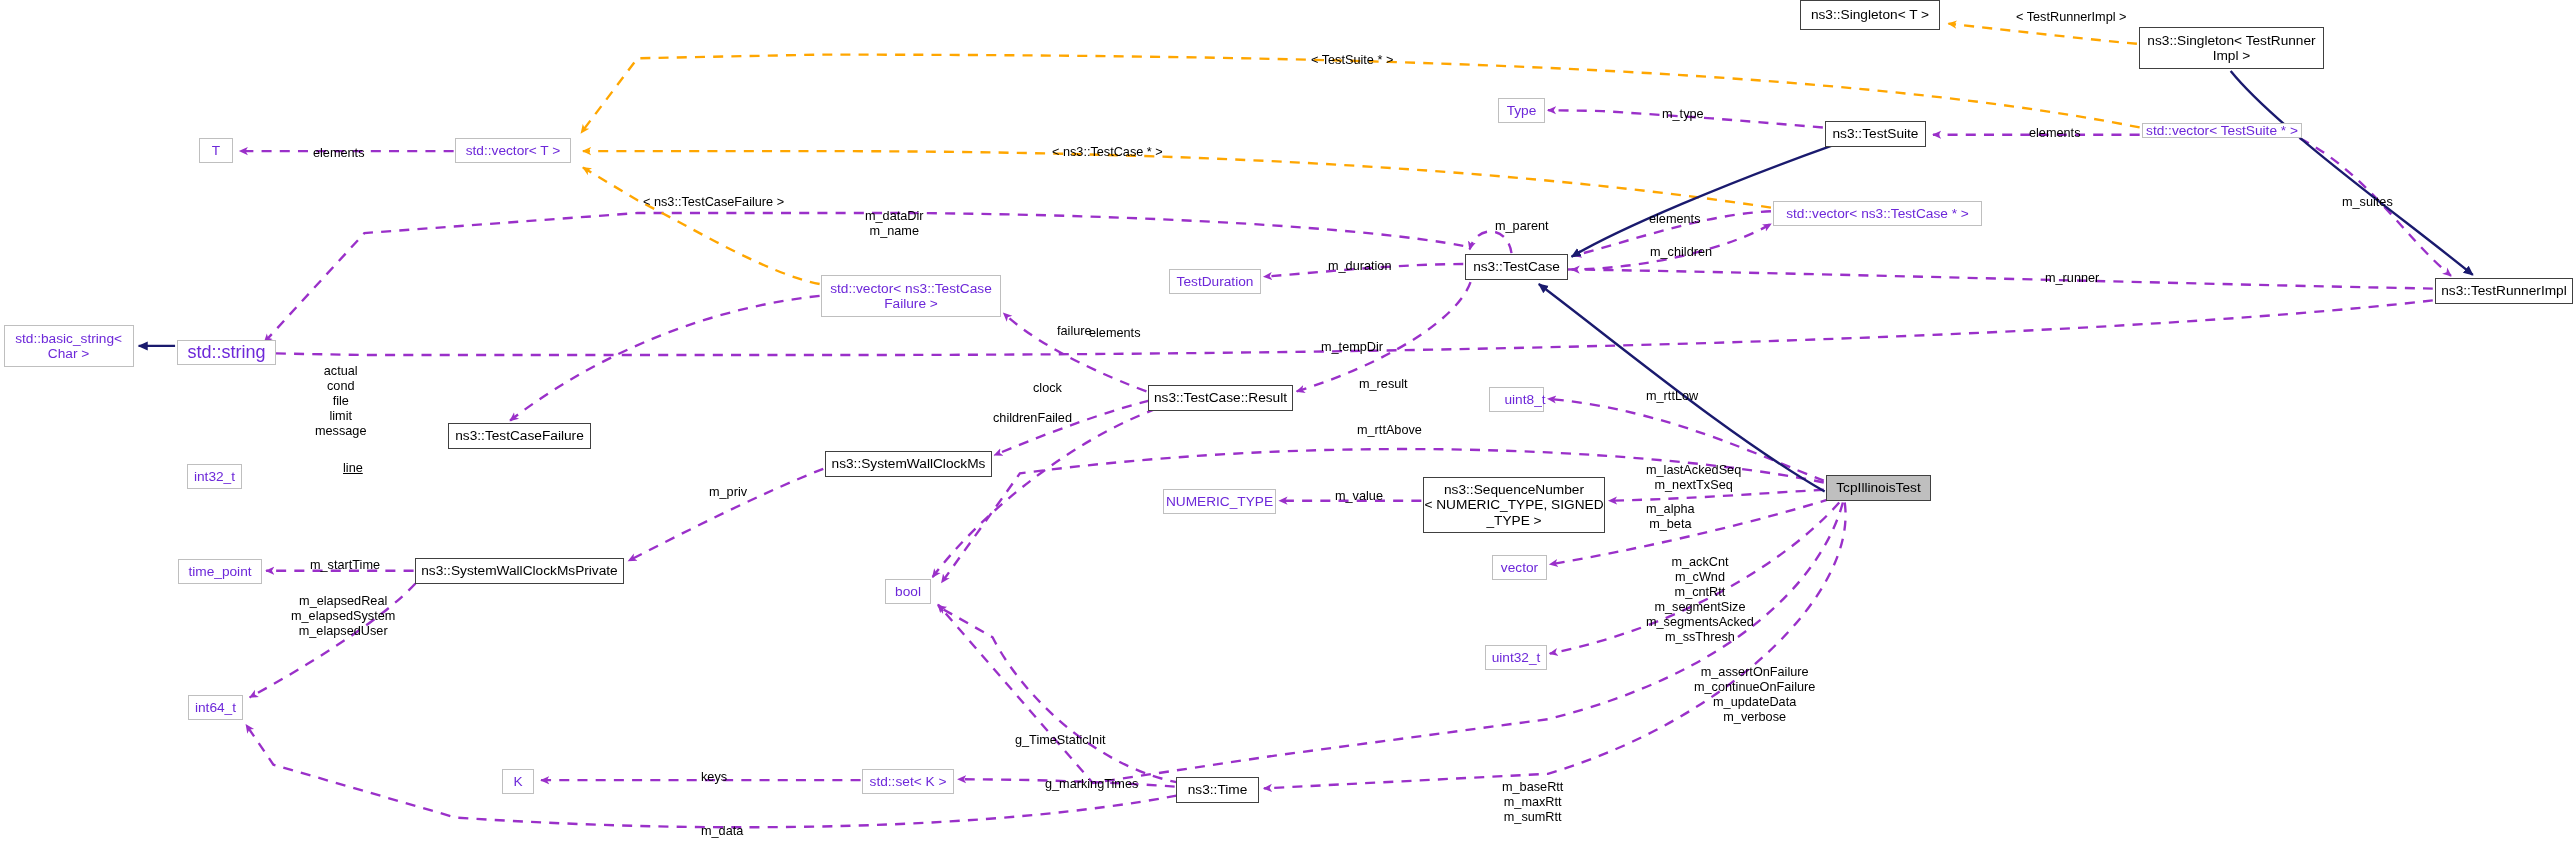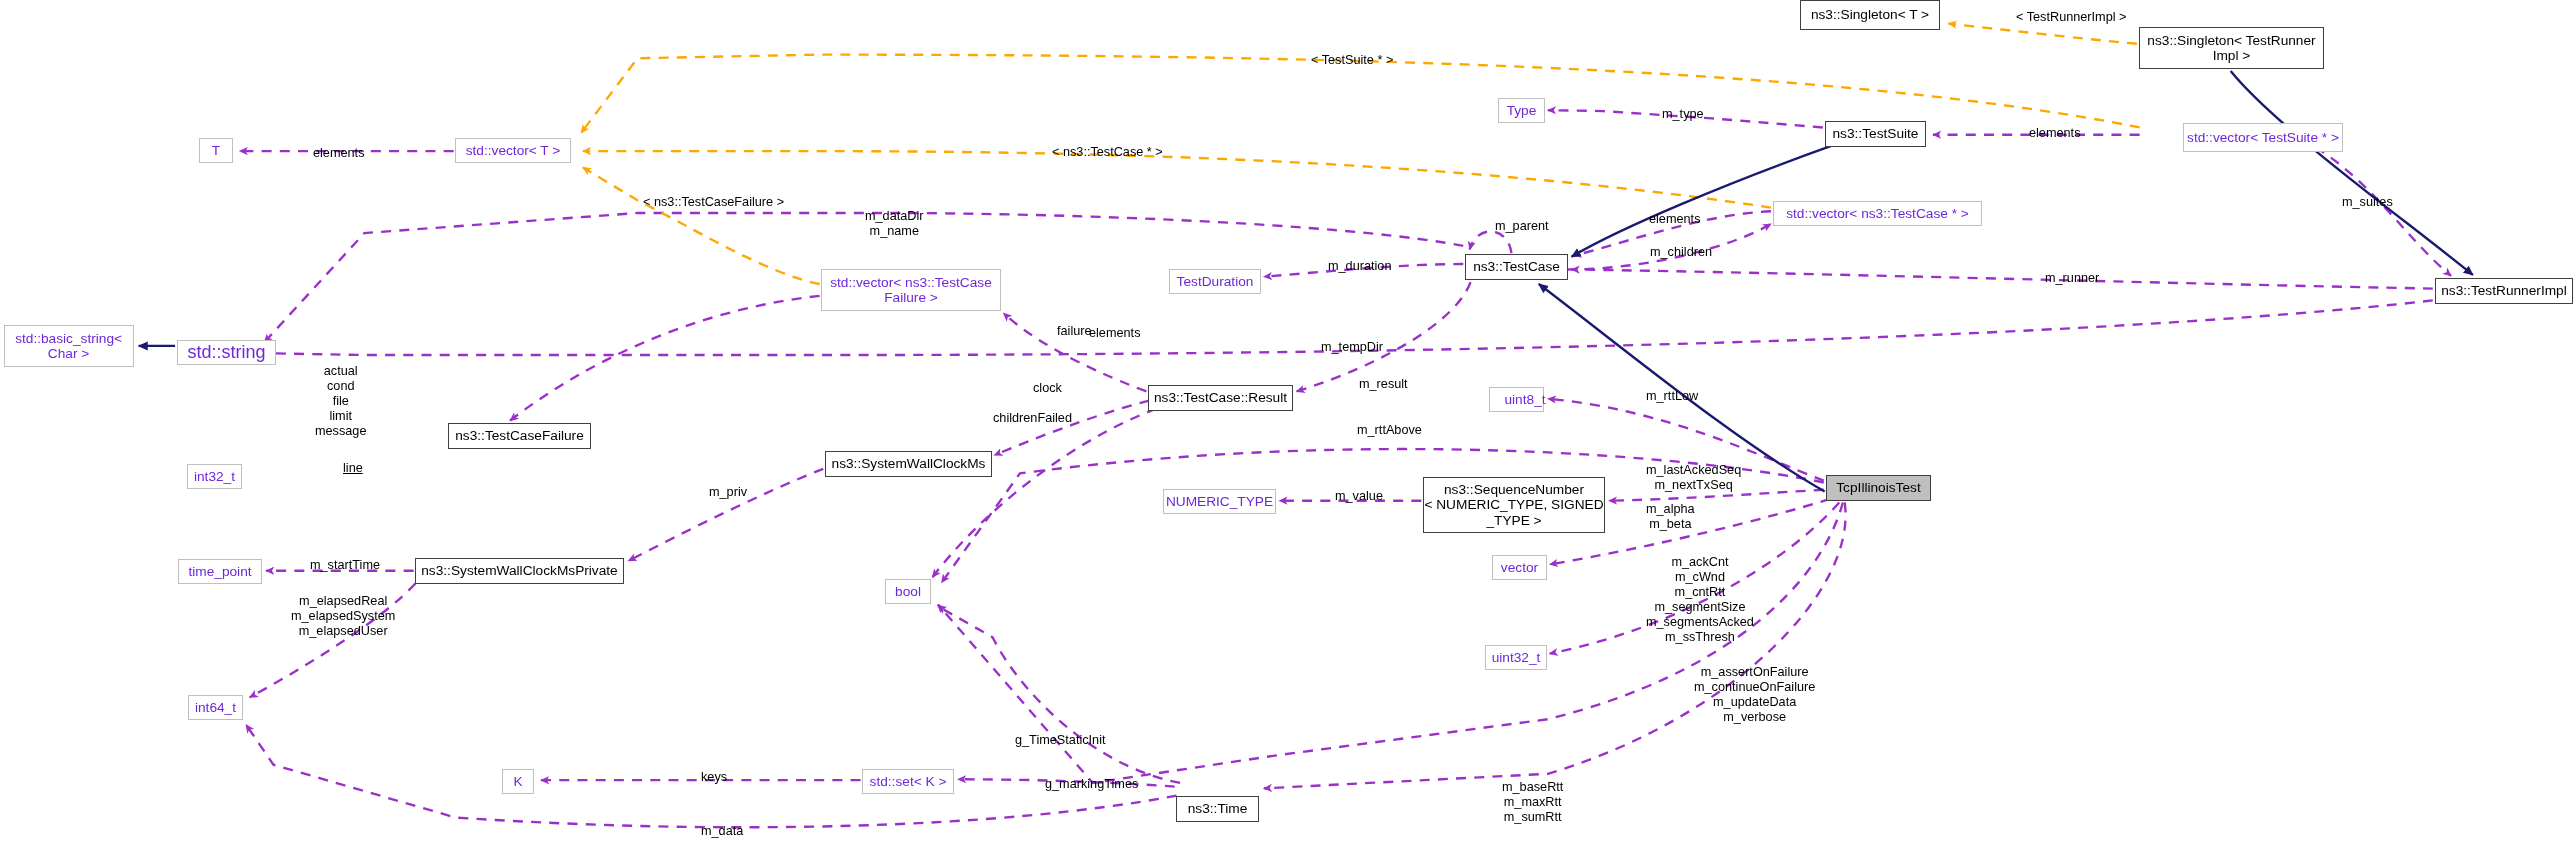--- a/index.html
+++ b/index.html
@@ -81,26 +81,26 @@
       <path d="M192,380 L152,380"></path>
     </g>
   </svg>
 
   <div id="nodes">
       <div class="node strong" style="left: 1800px; top: 0; width: 140px; height: 30px; font-size: 13.7px;">ns3::Singleton&lt; T &gt;</div>
       <div class="node strong" style="left: 2139px; top: 27px; width: 185px; height: 42px; font-size: 13.7px;">ns3::Singleton&lt; TestRunner
 Impl &gt;</div>
       <div class="node plain" style="left: 1498px; top: 98px; width: 47px; height: 24.6px; font-size: 13.7px;">Type</div>
       <div class="node strong" style="left: 1825px; top: 121px; width: 101px; height: 25.5px; font-size: 13.7px;">ns3::TestSuite</div>
-      <div class="node plain" style="left: 2142px; top: 123px; width: 160px; height: 29px; font-size: 13.7px; margin-left: 41px;">std::vector&lt; TestSuite * &gt;</div>
+      <div class="node plain" style="left: 2142px; top: 123px; width: 160px; height: 15px; font-size: 13.7px;">std::vector&lt; TestSuite * &gt;</div>
       <div class="node plain" style="left: 199px; top: 138px; width: 34px; height: 24.6px; font-size: 13.7px;">T</div>
       <div class="node plain" style="left: 455px; top: 138px; width: 116px; height: 24.6px; font-size: 13.7px;">std::vector&lt; T &gt;</div>
       <div class="node plain" style="left: 1773px; top: 201px; width: 209px; height: 24.6px; font-size: 13.7px;">std::vector&lt; ns3::TestCase * &gt;</div>
       <div class="node strong" style="left: 1465px; top: 254px; width: 103px; height: 25.5px; font-size: 13.7px;">ns3::TestCase</div>
-      <div class="node plain" style="left: 821px; top: 269px; width: 180px; height: 42px; font-size: 13.7px;">std::vector&lt; ns3::TestCase
+      <div class="node plain" style="left: 821px; top: 275px; width: 180px; height: 42px; font-size: 13.7px;">std::vector&lt; ns3::TestCase
 Failure &gt;</div>
       <div class="node plain" style="left: 1169px; top: 269px; width: 92px; height: 24.6px; font-size: 13.7px;">TestDuration</div>
       <div class="node strong" style="left: 2435px; top: 278px; width: 138px; height: 25.5px; font-size: 13.7px;">ns3::TestRunnerImpl</div>
       <div class="node plain" style="left: 3.6px; top: 325px; width: 130px; height: 42px; font-size: 13.7px;">std::basic_string&lt;
 Char &gt;</div>
       <div class="node plain" style="left: 177px; top: 340px; width: 99px; height: 24.6px; font-size: 18px;">std::string</div>
       <div class="node plain" style="left: 1489px; top: 387px; width: 55px; height: 24.6px; font-size: 13.7px; padding-left: 17px;">uint8_t</div>
       <div class="node strong" style="left: 1148px; top: 385px; width: 145px; height: 25.5px; font-size: 13.7px;">ns3::TestCase::Result</div>
       <div class="node strong" style="left: 448px; top: 423px; width: 143px; height: 25.5px; font-size: 13.7px;">ns3::TestCaseFailure</div>
       <div class="node strong" style="left: 825px; top: 451px; width: 167px; height: 25.5px; font-size: 13.7px;">ns3::SystemWallClockMs</div>
@@ -111,21 +111,21 @@
       <div class="node plain" style="left: 1163px; top: 489px; width: 113px; height: 24.6px; font-size: 13.7px;">NUMERIC_TYPE</div>
       <div class="node current" style="left: 1826px; top: 475px; width: 105px; height: 25.5px; font-size: 13.7px;">TcpIllinoisTest</div>
       <div class="node plain" style="left: 178px; top: 559px; width: 84px; height: 24.6px; font-size: 13.7px;">time_point</div>
       <div class="node strong" style="left: 415px; top: 558px; width: 209px; height: 25.5px; font-size: 13.7px;">ns3::SystemWallClockMsPrivate</div>
       <div class="node plain" style="left: 1492px; top: 555px; width: 55px; height: 24.6px; font-size: 13.7px;">vector</div>
       <div class="node plain" style="left: 885px; top: 579px; width: 46px; height: 24.6px; font-size: 13.7px;">bool</div>
       <div class="node plain" style="left: 1485px; top: 645px; width: 62px; height: 24.6px; font-size: 13.7px;">uint32_t</div>
       <div class="node plain" style="left: 188px; top: 695px; width: 55px; height: 24.6px; font-size: 13.7px;">int64_t</div>
       <div class="node plain" style="left: 502px; top: 769px; width: 32px; height: 24.6px; font-size: 13.7px;">K</div>
       <div class="node plain" style="left: 862px; top: 769px; width: 92px; height: 24.6px; font-size: 13.7px;">std::set&lt; K &gt;</div>
-      <div class="node strong" style="left: 1176px; top: 777px; width: 83px; height: 25.5px; font-size: 13.7px; margin-top: 19px;">ns3::Time</div>
+      <div class="node strong" style="left: 1176px; top: 777px; width: 83px; height: 25.5px; font-size: 13.7px;">ns3::Time</div>
     </div>
   <div id="labels">
       <div class="elabel" style="left: 2016px; top: 10px; font-size: 12.7px;">&lt; TestRunnerImpl &gt;</div>
       <div class="elabel" style="left: 1311px; top: 53px; font-size: 12.7px;">&lt; TestSuite * &gt;</div>
       <div class="elabel" style="left: 2029px; top: 126px; font-size: 12.7px;">elements</div>
       <div class="elabel" style="left: 1662px; top: 107px; font-size: 12.7px;">m_type</div>
       <div class="elabel" style="left: 313px; top: 146px; font-size: 12.7px;">elements</div>
       <div class="elabel" style="left: 1052px; top: 145px; font-size: 12.7px;">&lt; ns3::TestCase * &gt;</div>
       <div class="elabel" style="left: 2342px; top: 195px; font-size: 12.7px;">m_suites</div>
       <div class="elabel" style="left: 643px; top: 195px; font-size: 12.7px;">&lt; ns3::TestCaseFailure &gt;</div>

